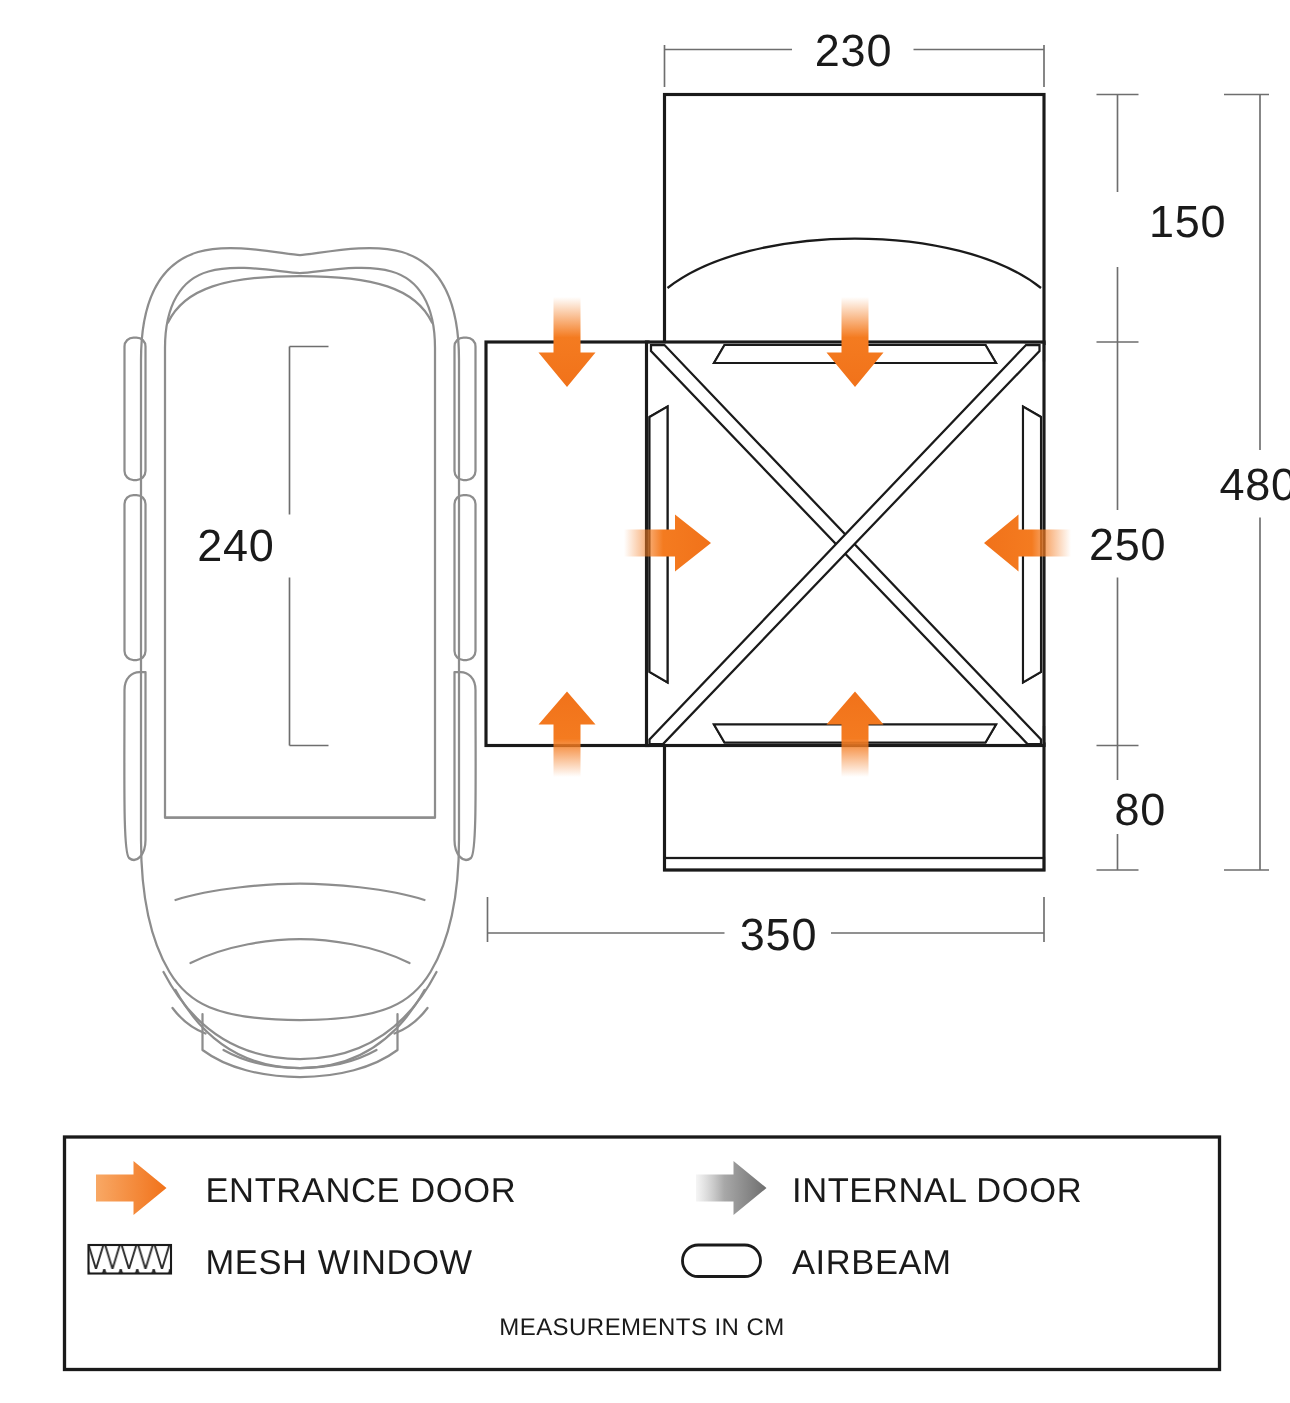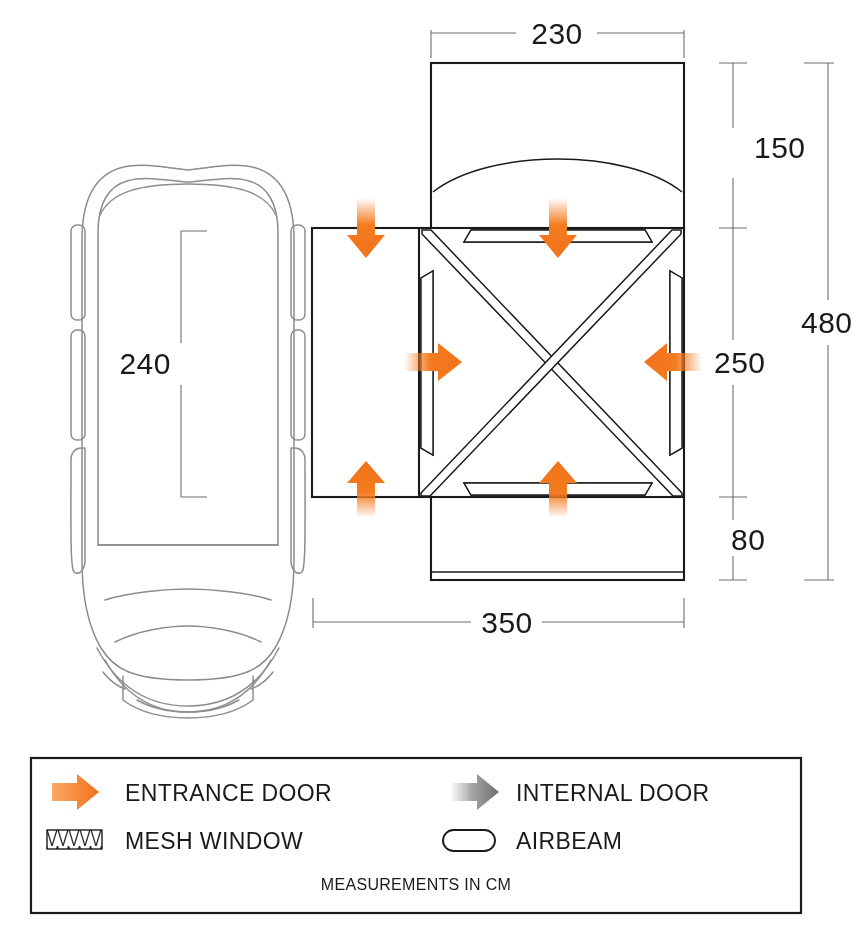--- a/index.html
+++ b/index.html
@@ -11,21 +11,21 @@
   body {
     width: 860px;
     height: 935px;
     font-family: "Liberation Sans", sans-serif;
     color: #1a1a1a;
     overflow: hidden;
     position: relative;
   }
   #diagram-root {
     position: absolute;
-    left: 0;
+    left: 12px;
     top: 0;
     width: 700px;
     height: 935px;
     padding-left: 19px;
   }
   svg.canvas {
     display: block;
     width: 860px;
     height: 935px;
   }

